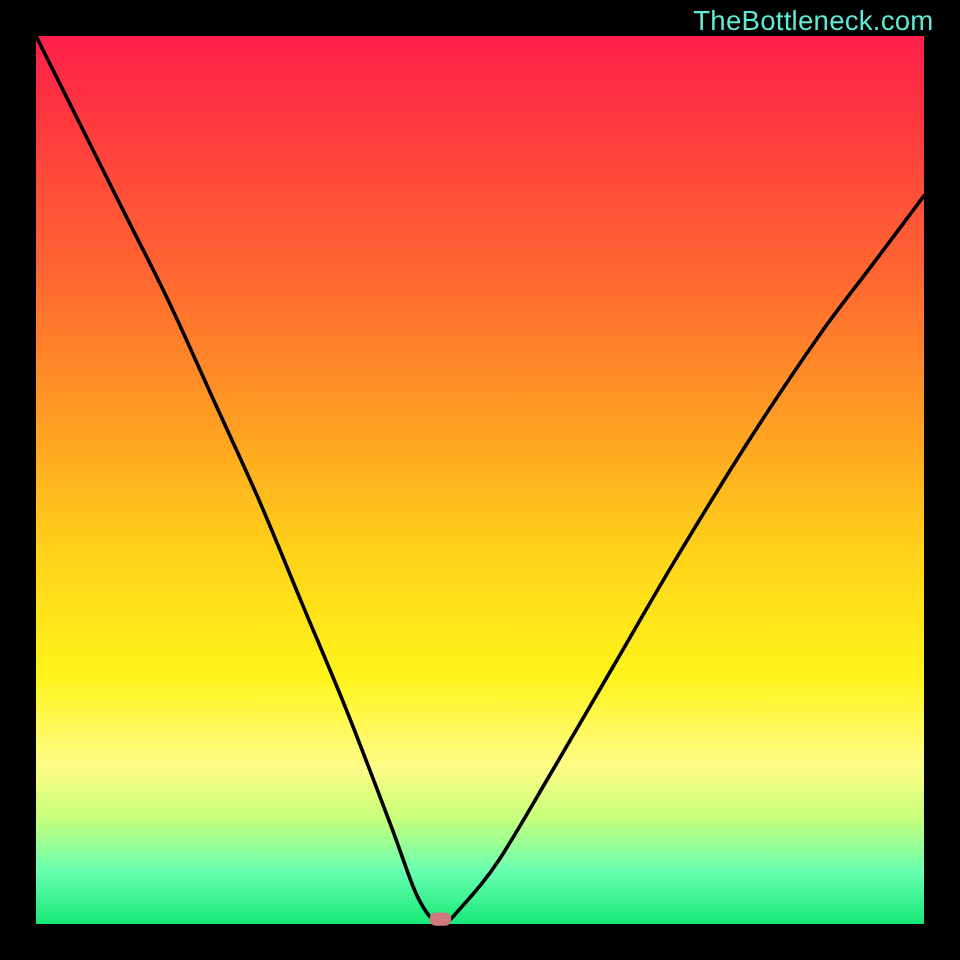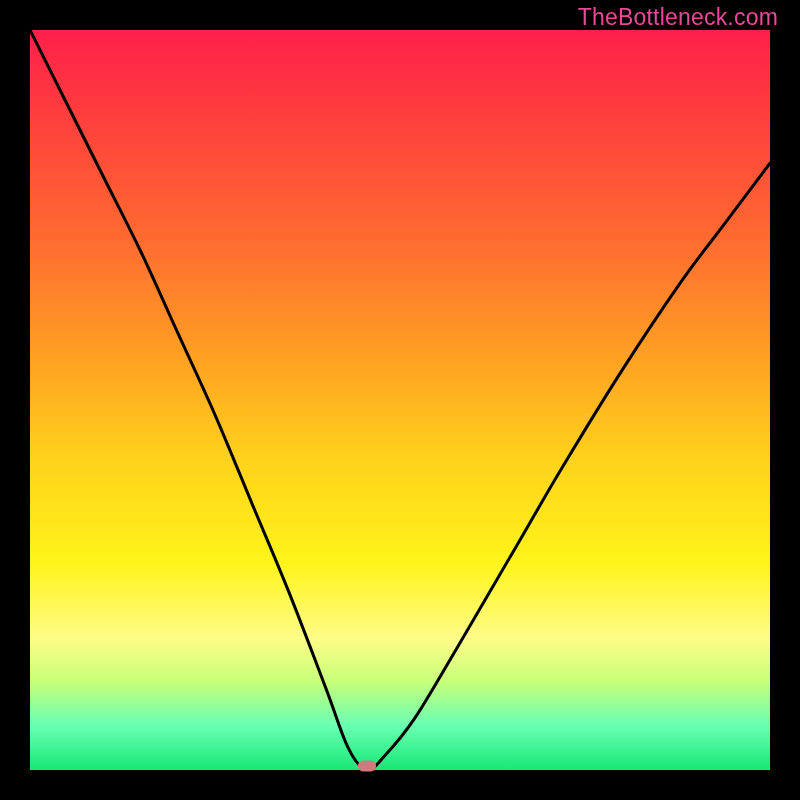--- a/index.html
+++ b/index.html
@@ -30,21 +30,21 @@
   .marker {
     position: absolute;
     width: 18px; height: 11px;
     border-radius: 5px;
     background: #cf7a7e;
     transform: translate(-50%, -50%);
   }
   .watermark {
     position: absolute;
     top: 4px; right: 22px;
-    color: #ec4899;
+    color: #5eead4;
     font-size: 23px;
     letter-spacing: 0.2px;
   }
   svg.curve {
     position: absolute;
     left: 0; top: 0;
     width: 740px; height: 740px;
   }
 </style>
 </head>

